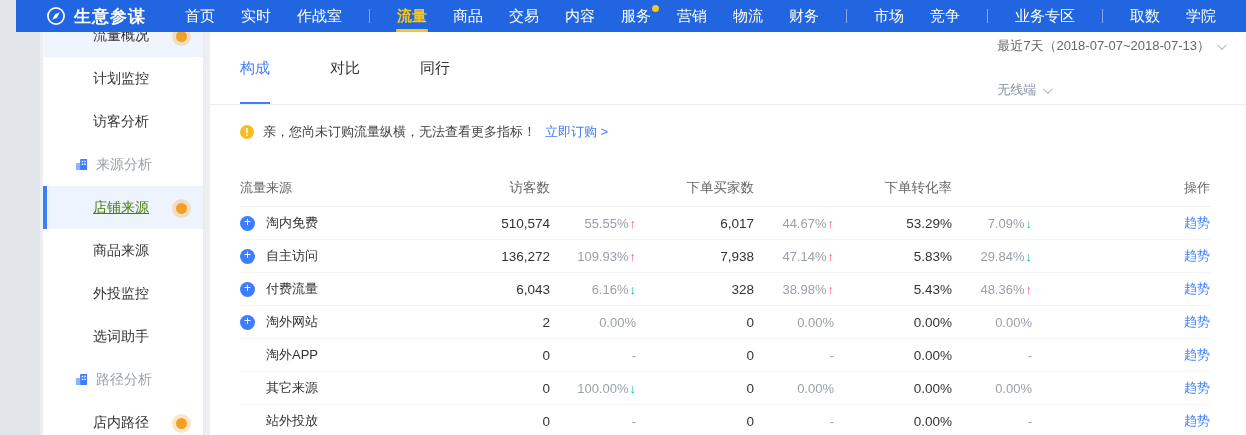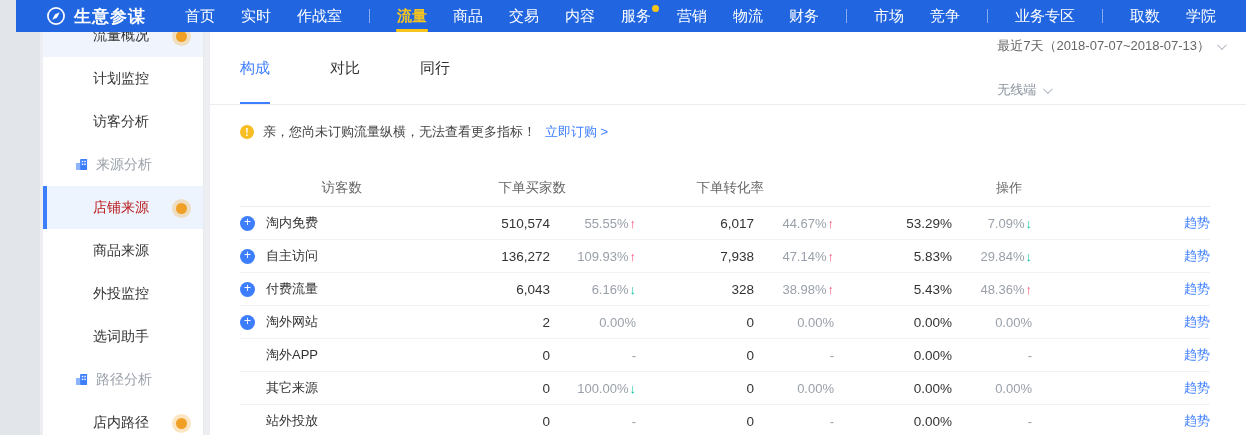--- a/index.html
+++ b/index.html
@@ -40,21 +40,21 @@
     position:absolute; top:0; left:43px; width:160px; height:435px;
     background:#ffffff; z-index:10; padding-top:14px;
     box-shadow:1px 0 0 #e8eaee;
   }
   .side-item {
     position:relative; height:43px; display:flex; align-items:center;
     padding-left:50px; font-size:14px; color:#333; cursor:pointer; white-space:nowrap;
   }
   .side-item.section { padding-left:32px; color:#9aa0aa; cursor:default; gap:8px; }
   .side-item.active {
-    color:#b91c1c; background:#eef4fe; box-shadow:inset 4px 0 0 #3d7eff;
+    color:#4d7c0f; background:#eef4fe; box-shadow:inset 4px 0 0 #3d7eff;text-decoration:underline;
   }
   .side-item.clipped { background:#f0f5fd; }
   .side-dot {
     position:absolute; right:16px; top:50%; width:11px; height:11px; margin-top:-5px;
     border-radius:50%; background:#f0a125; box-shadow:0 0 0 4px rgba(240,161,37,.28);
   }
   
   .card {
     position:absolute; top:32px; left:210px; width:1036px; height:403px;
     background:#fff; z-index:10;
@@ -229,20 +229,21 @@
     </div>
 
     <div class="notice">
       <span class="notice-icon">!</span>
       <span>亲，您尚未订购流量纵横，无法查看更多指标！</span>
       <a class="notice-link">立即订购 &gt;</a>
     </div>
 
     <div class="table">
       <div class="trow head">
+        <div class="cell source">流量来源</div>
         <div class="cell num">访客数</div>
         <div class="cell chg"></div>
         <div class="cell num cv">下单买家数</div>
         <div class="cell chg cc2"></div>
         <div class="cell num cv">下单转化率</div>
         <div class="cell chg cc2"></div>
         <div class="cell action">操作</div>
       </div>
       <div id="table-body">
           <div class="trow">

